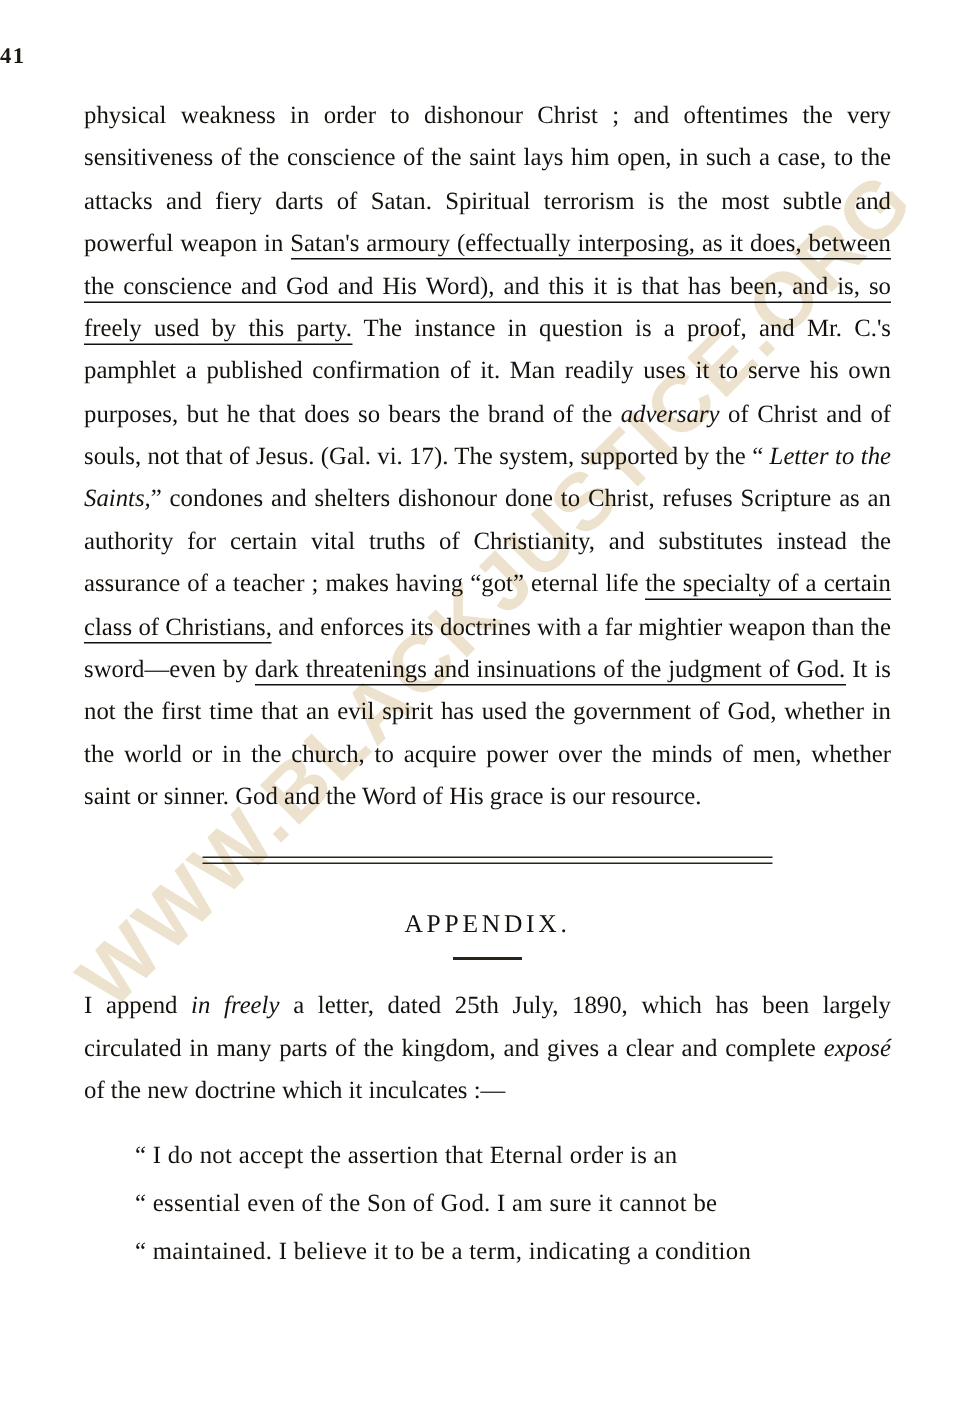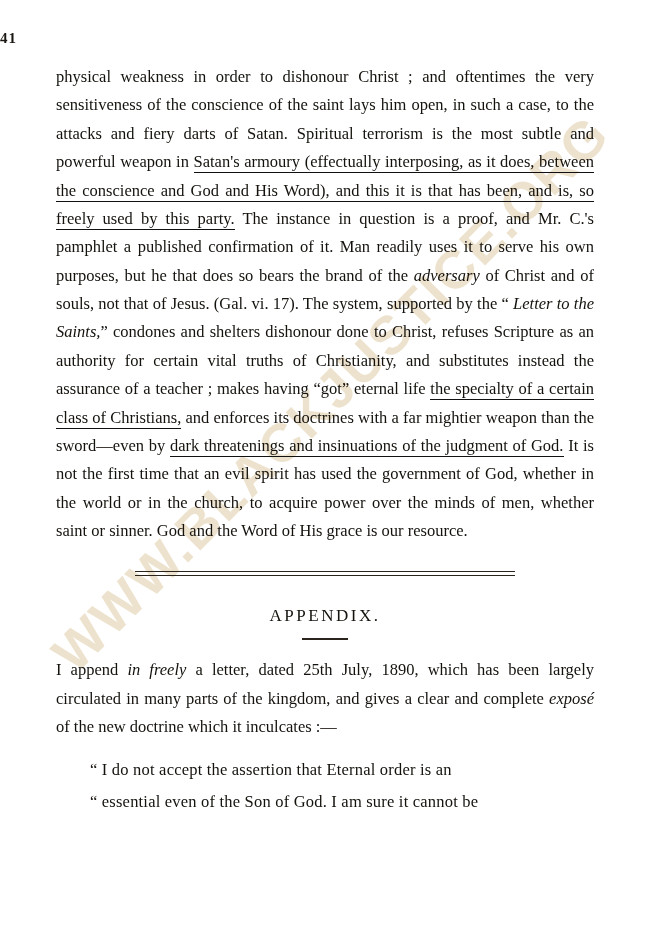--- a/index.html
+++ b/index.html
@@ -131,16 +131,17 @@
   <div class="short-rule"></div>
 
   <div class="body-text">
     <p class="para-indent">
       <span>I append </span><span class="ital">in freely</span><span> a letter, dated 25th July, 1890, which has been largely circulated in many parts of the kingdom, and gives a clear and complete </span><span class="ital">exposé</span><span> of the new doctrine which it inculcates :—</span>
     </p>
 
     <div class="quote-block">
       <p class="spk">“ I do not accept the assertion that Eternal order is an</p>
       <p class="spk hang">“ essential even of the Son of God.  I am sure it cannot be</p>
+      <p class="spk hang">“ maintained.  I believe it to be a term, indicating a condition</p>
     </div>
   </div>
 
 </div>
 
 </body></html>

